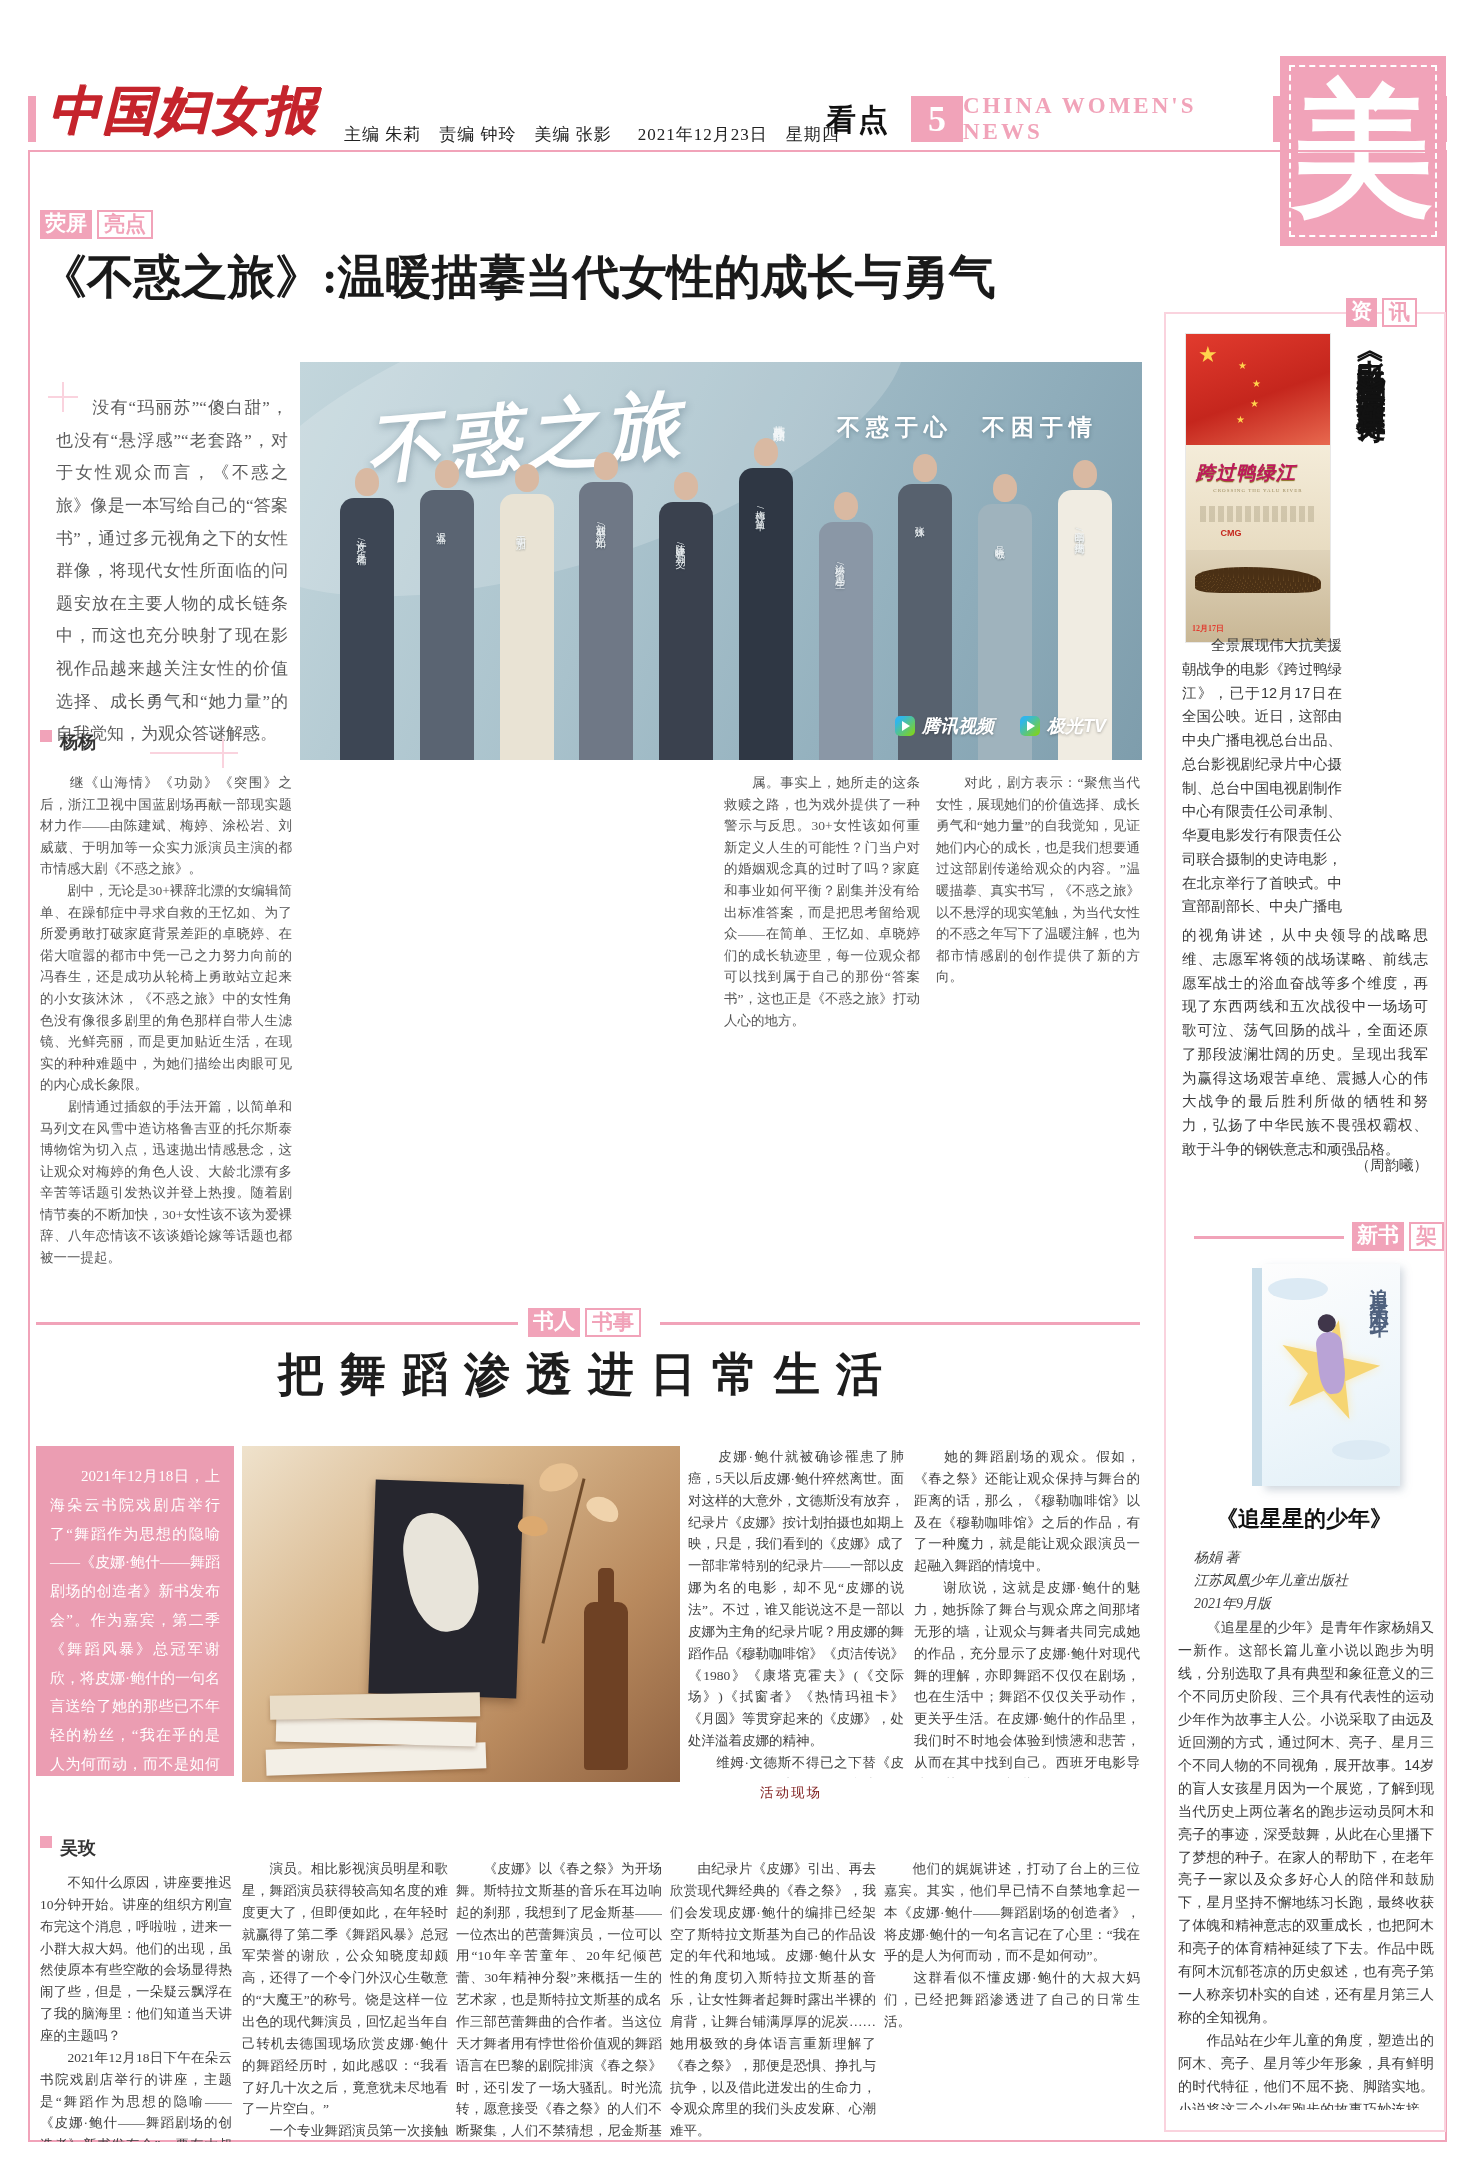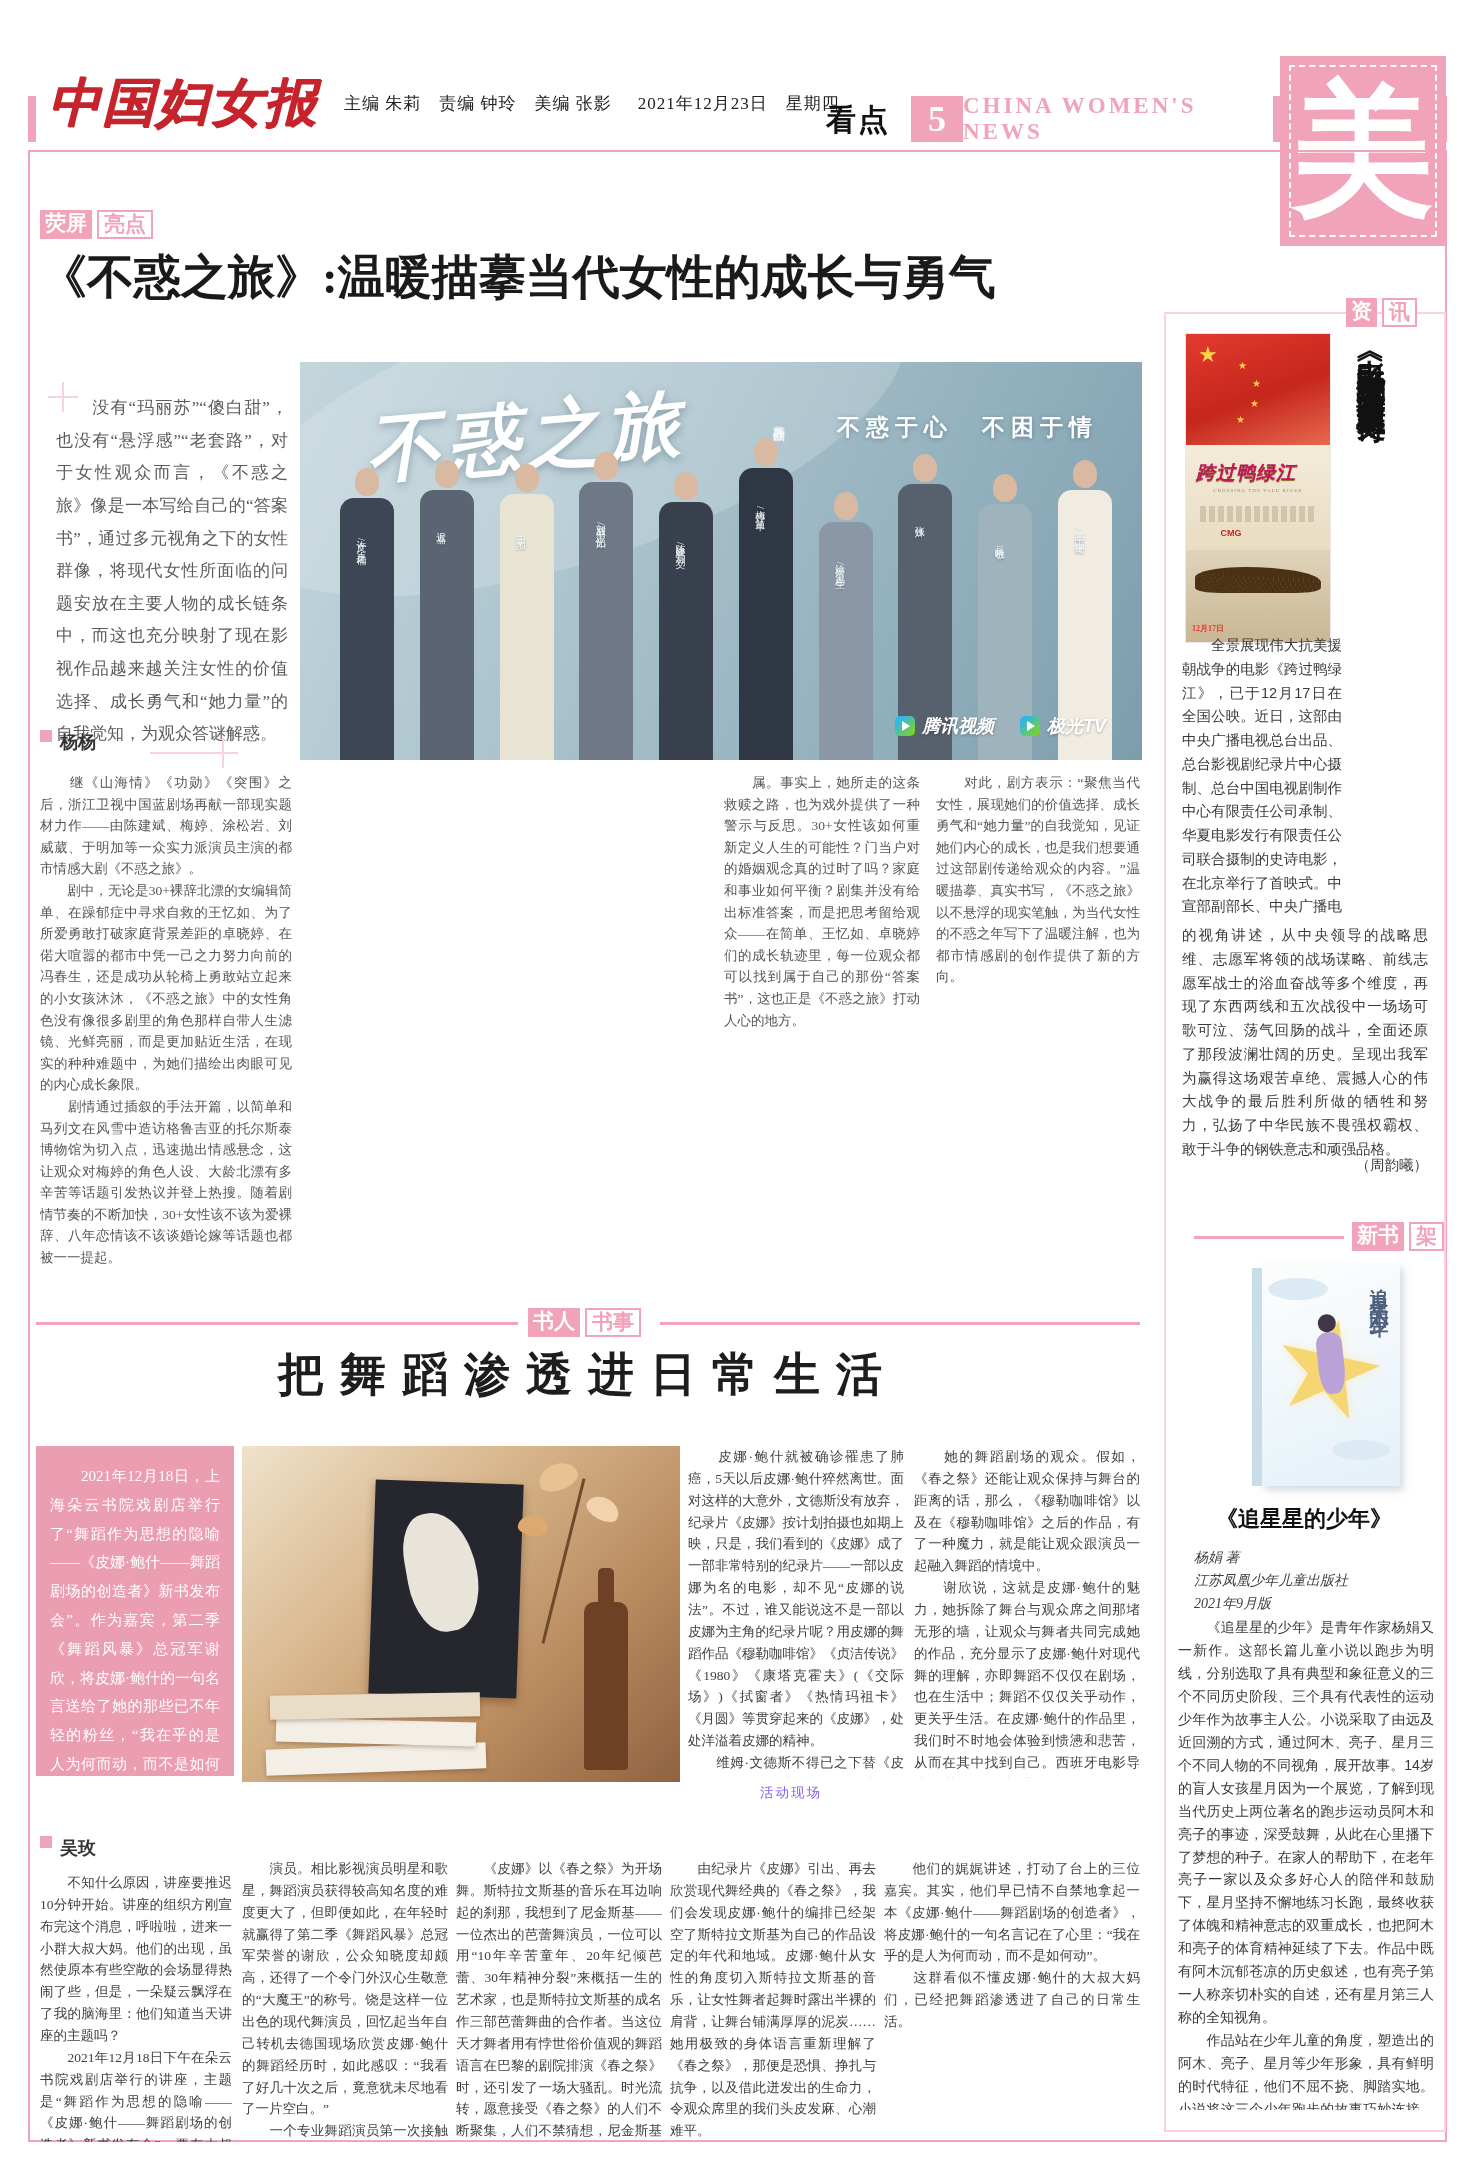--- a/index.html
+++ b/index.html
@@ -5,21 +5,21 @@
   :root{
     --pink:#f1a3b9; --pink-d:#ec93ac; --pink-l:#fad3de; --pink-pale:#fdeef3;
     --ink:#1a1a1a; --body:#454545; --kai:#555;
   }
   html,body{margin:0;padding:0;background:#fff;}
   .page{position:relative;width:1472px;height:2163px;background:#fff;overflow:hidden;
         font-family:"Liberation Serif","DejaVu Serif",serif;}
 
   
   .band{position:absolute;left:28px;top:96px;width:1419px;height:46px;background:var(--pink);}
-  .logo-box{position:absolute;left:36px;top:60px;width:875px;height:86px;background:#fff;display:flex;align-items:center;}
+  .logo-box{position:absolute;left:36px;top:60px;width:875px;height:86px;background:#fff;display:flex;align-items:flex-end;}
   .logo{font-size:52px;font-weight:900;color:#c5242c;font-style:italic;letter-spacing:2px;margin-left:12px;
         text-shadow:1px 1px 0 #c5242c;}
   .ed-line{font-size:17px;color:#222;margin-left:26px;letter-spacing:1px;}
   .kan-dian{position:absolute;left:826px;top:100px;font-size:30px;font-weight:900;color:#111;letter-spacing:2px;}
   .page-num{position:absolute;left:915px;top:96px;width:44px;height:46px;background:var(--pink);color:#fff;
             font-size:36px;font-weight:900;display:flex;align-items:center;justify-content:center;}
   .masthead-en{position:absolute;left:963px;top:96px;width:310px;height:46px;background:#fff;color:var(--pink);
             font-size:23px;font-weight:700;letter-spacing:3px;display:flex;align-items:center;justify-content:center;}
   .seal{position:absolute;left:1280px;top:56px;width:166px;height:190px;background:var(--pink);}
   .seal-inner{position:absolute;inset:9px;border:2px dashed #fff;display:flex;align-items:center;justify-content:center;}
@@ -101,21 +101,21 @@
   .ephoto .bookstack span:nth-child(3){left:4px;bottom:54px;width:210px;height:24px;transform:rotate(-1deg);background:#e9ddc8;}
   .ephoto .flower{position:absolute;border-radius:50% 50% 50% 50%/60% 60% 40% 40%;}
   .ephoto .flower.f1{left:296px;top:18px;width:40px;height:26px;background:#e8c293;transform:rotate(-20deg);}
   .ephoto .flower.f2{left:344px;top:52px;width:34px;height:22px;background:#f0d3ac;transform:rotate(28deg);}
   .ephoto .flower.f3{left:276px;top:70px;width:30px;height:20px;background:#dca96f;transform:rotate(8deg);}
   .ephoto .stem{position:absolute;left:320px;top:30px;width:3px;height:170px;background:#6e4a2a;transform:rotate(14deg);}
   .ephoto .bottle{position:absolute;right:52px;bottom:12px;width:44px;height:168px;background:#6e4124;
           border-radius:10px 10px 4px 4px;}
   .ephoto .bottle::before{content:"";position:absolute;left:14px;top:-34px;width:16px;height:36px;background:#6e4124;
           border-radius:5px 5px 0 0;}
-  .photo-caption{position:absolute;font-size:13.5px;color:#8b5cf6;letter-spacing:2px;}
+  .photo-caption{position:absolute;font-size:13.5px;color:#7f1d1d;letter-spacing:2px;}
   .feat-col{position:absolute;font-size:13.5px;line-height:1.62;color:#3f3f3f;text-align:justify;
             white-space:pre-line;overflow:hidden;}
 
   
   .side-box{position:absolute;left:1164px;top:312px;width:278px;height:1816px;border:2px solid var(--pink-l);}
   .poster{position:absolute;left:1186px;top:334px;width:144px;height:308px;overflow:hidden;box-shadow:0 0 0 1px #e8e8e8;}
   .poster .flag{position:absolute;left:0;top:0;right:0;height:36%;background:linear-gradient(160deg,#e23b2e 0%,#c5261d 55%,#e8694f 100%);}
   .poster .flag .st{position:absolute;color:#ffd34d;}
   .poster .mid{position:absolute;left:0;right:0;top:36%;height:34%;background:linear-gradient(#f4ecd9,#e8dcc2);}
   .poster .ptitle{position:absolute;left:10px;right:0;top:41%;font-size:19px;font-weight:900;

